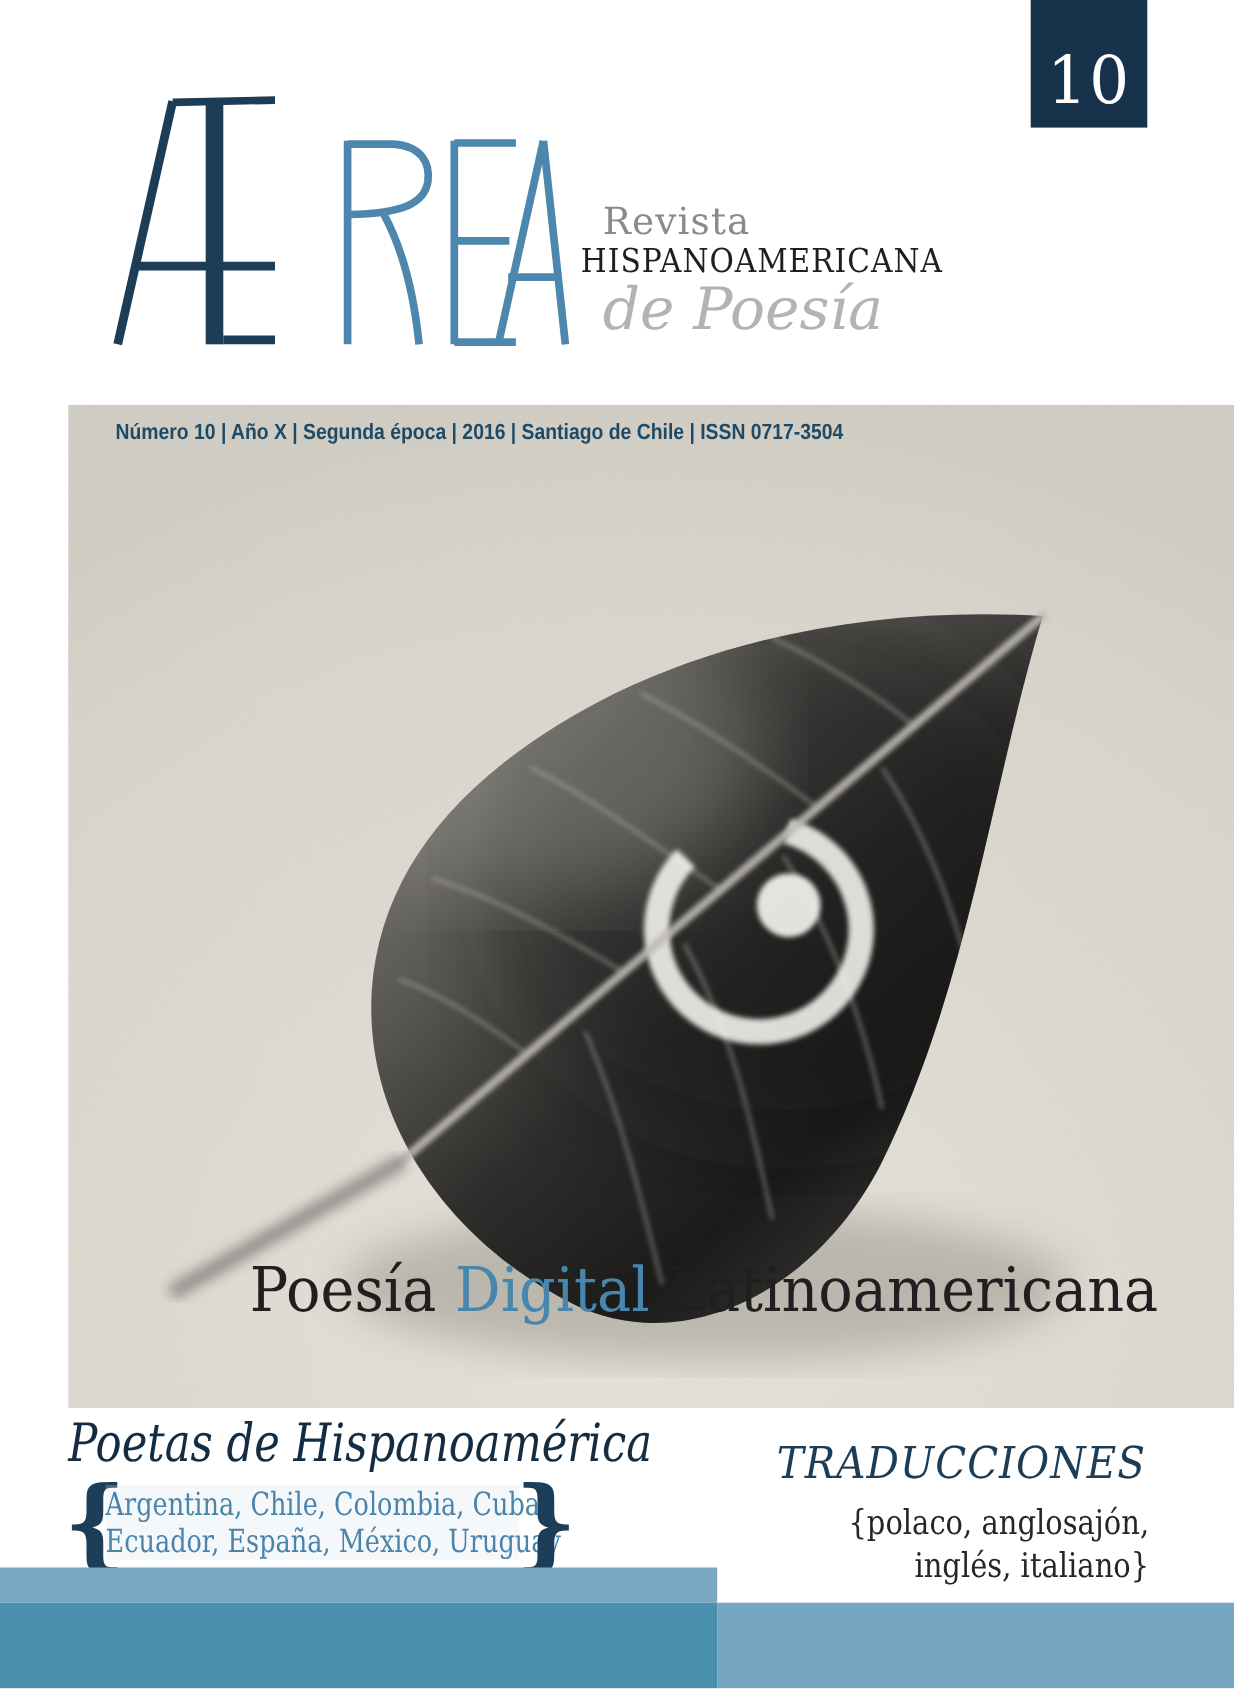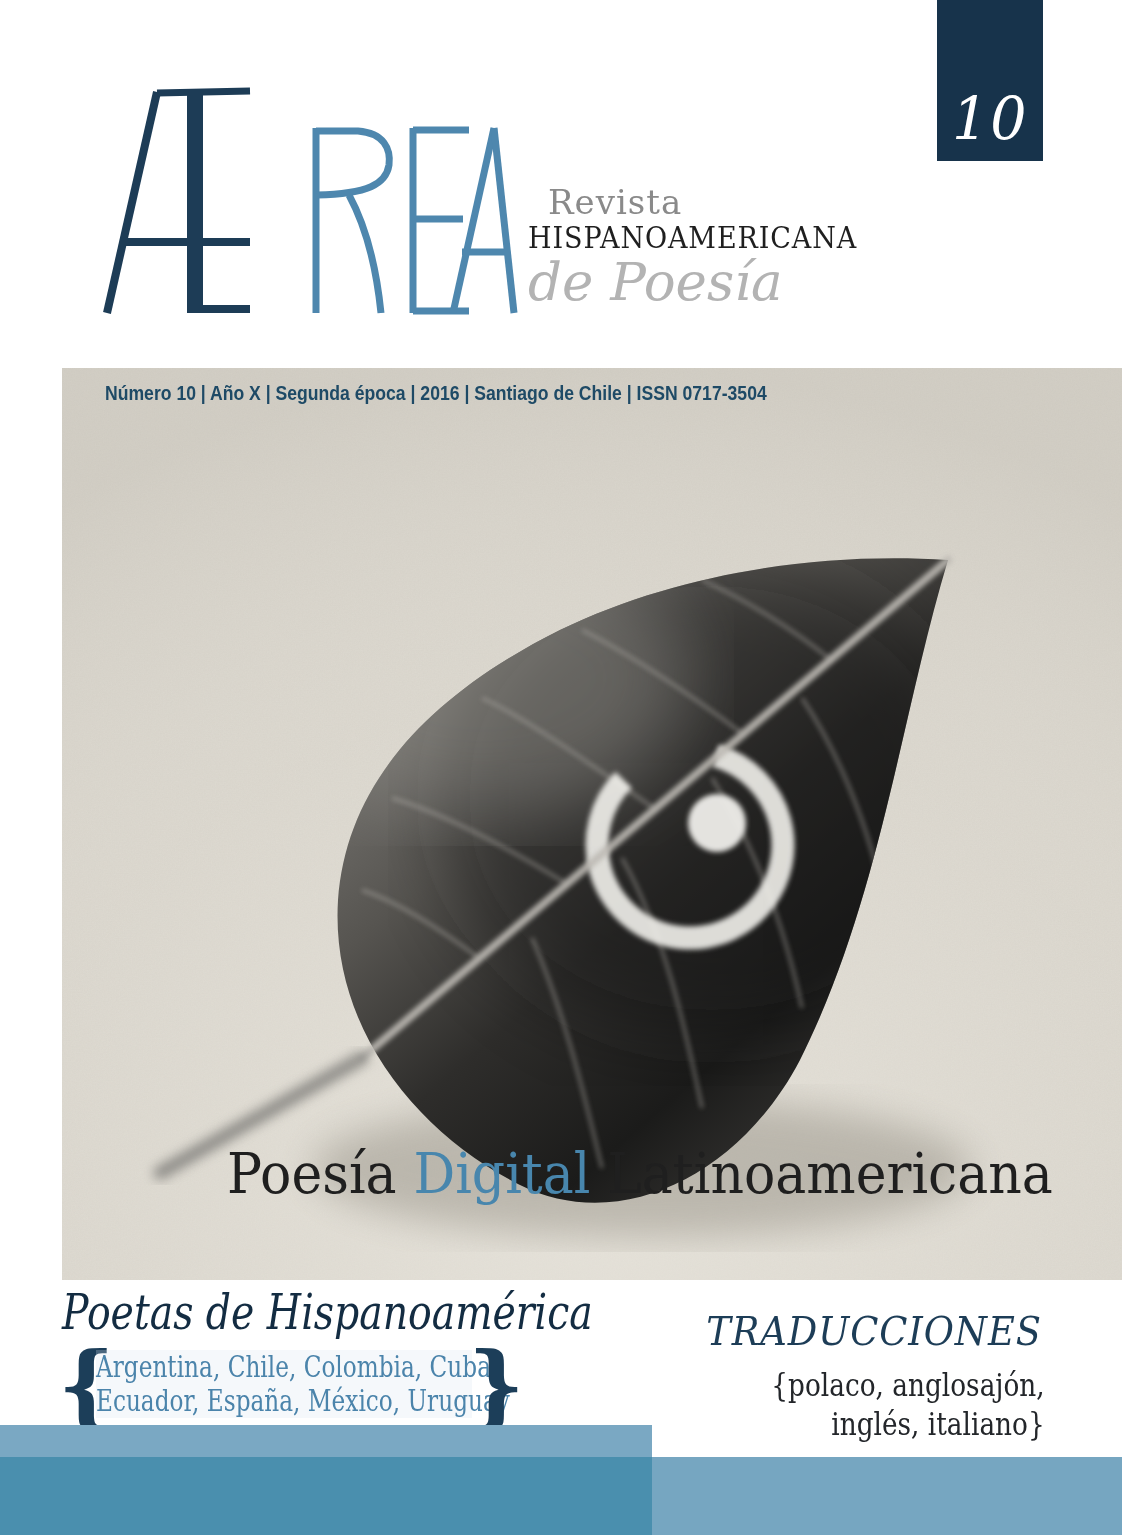--- a/index.html
+++ b/index.html
@@ -6,24 +6,24 @@
   #cover{position:relative;width:1122px;height:1535px;background:#ffffff;overflow:hidden;
          font-family:"DejaVu Serif",serif;}
   .abs{position:absolute;}
 
   
   #logo-svg{left:100px;top:82px;width:430px;height:245px;}
   .tagline{left:528px;}
   #tag-revista{top:182px;font-size:34px;color:#8a8a8a;letter-spacing:1px;margin-left:20px;}
   #tag-hispano{top:220px;font-size:30px;color:#1f1f1f;letter-spacing:1px;
                transform:scaleX(.9);transform-origin:left;white-space:nowrap;}
-  #tag-depoesia{top:251px;font-size:53px;font-style:italic;color:#b3b3b3;white-space:nowrap;}
+  #tag-depoesia{top:251px;font-size:53px;font-style:italic;color:#b3b3b3;white-space:nowrap;margin-left:20px;}
 
-  #issue-badge{left:937px;top:0;width:106px;height:161px;background:#17334b;
-               display:flex;align-items:flex-end;justify-content:center;font-style:italic;}
+  #issue-badge{left:937px;top:0;width:106px;height:116px;background:#17334b;
+               display:flex;align-items:flex-end;justify-content:center;}
   #issue-number{color:#ffffff;font-size:60px;line-height:1;padding-bottom:12px;
                 letter-spacing:2px;transform:scaleX(.95);}
 
   
   #panel{left:62px;top:368px;width:1060px;height:912px;}
 
   #info-bar{left:105px;top:382px;width:760px;font-family:"Liberation Sans",sans-serif;
             font-weight:bold;font-size:20px;color:#1e4a66;white-space:nowrap;
             transform:scaleX(.88);transform-origin:left;}
 

